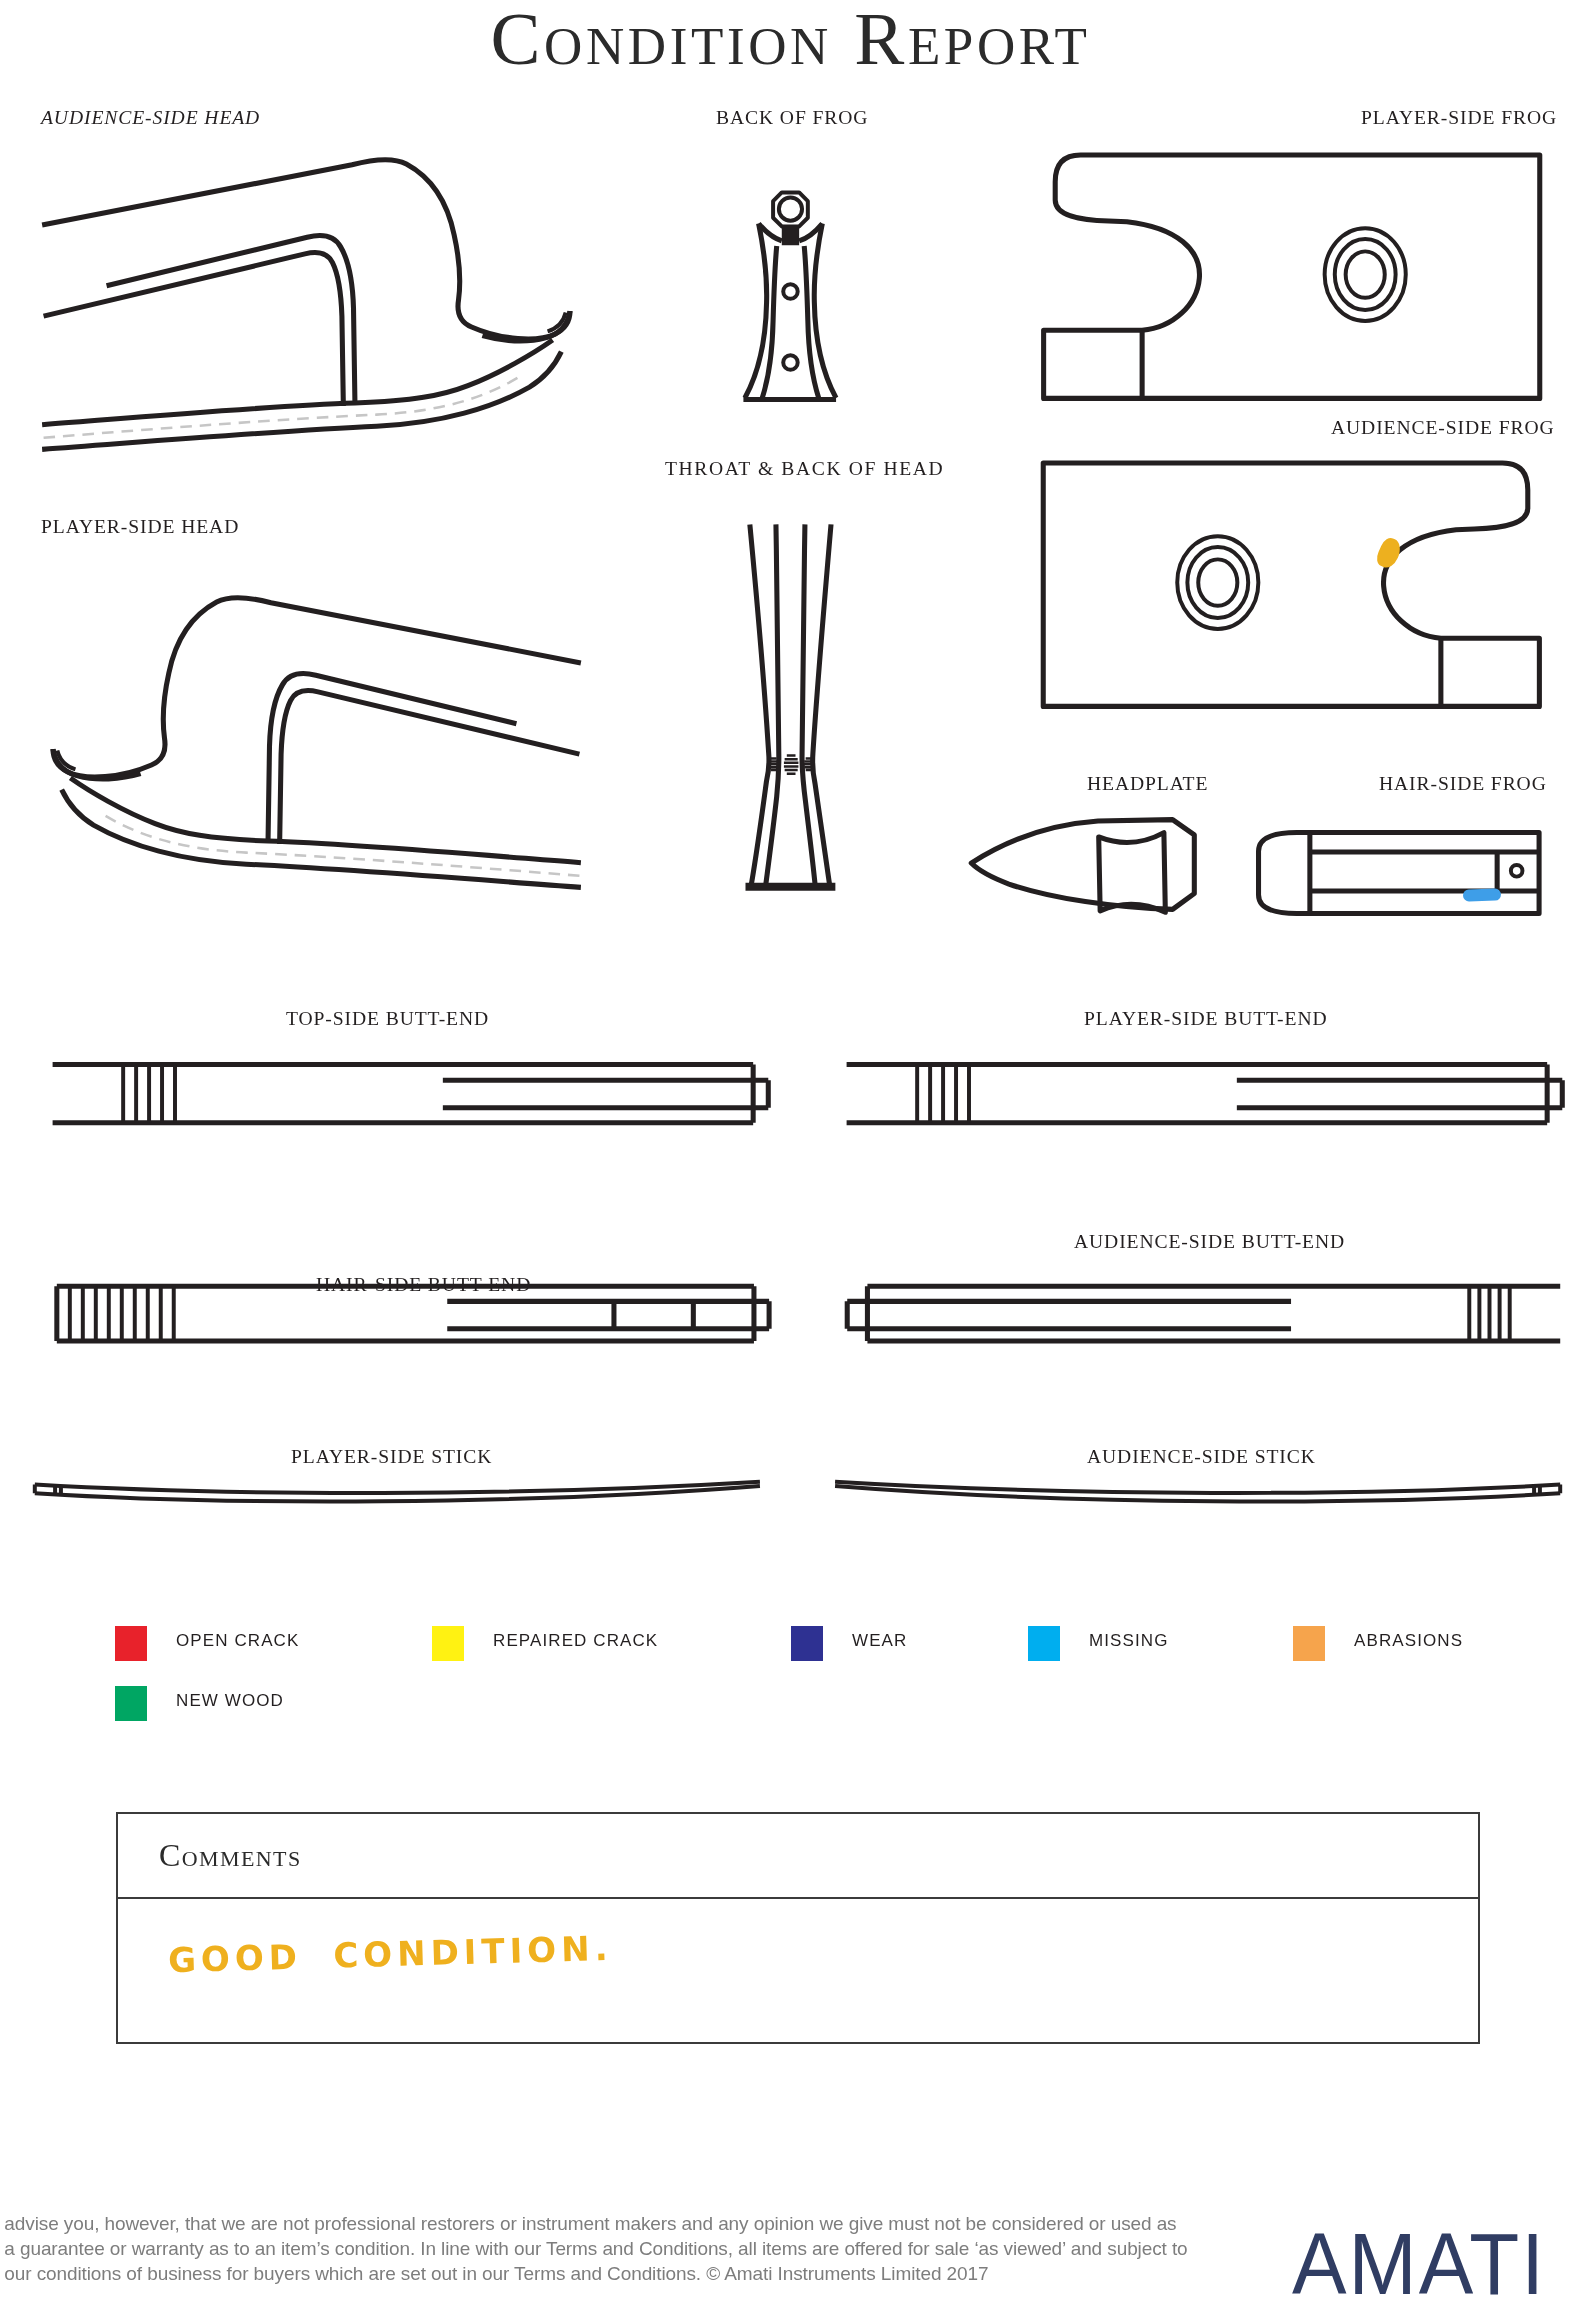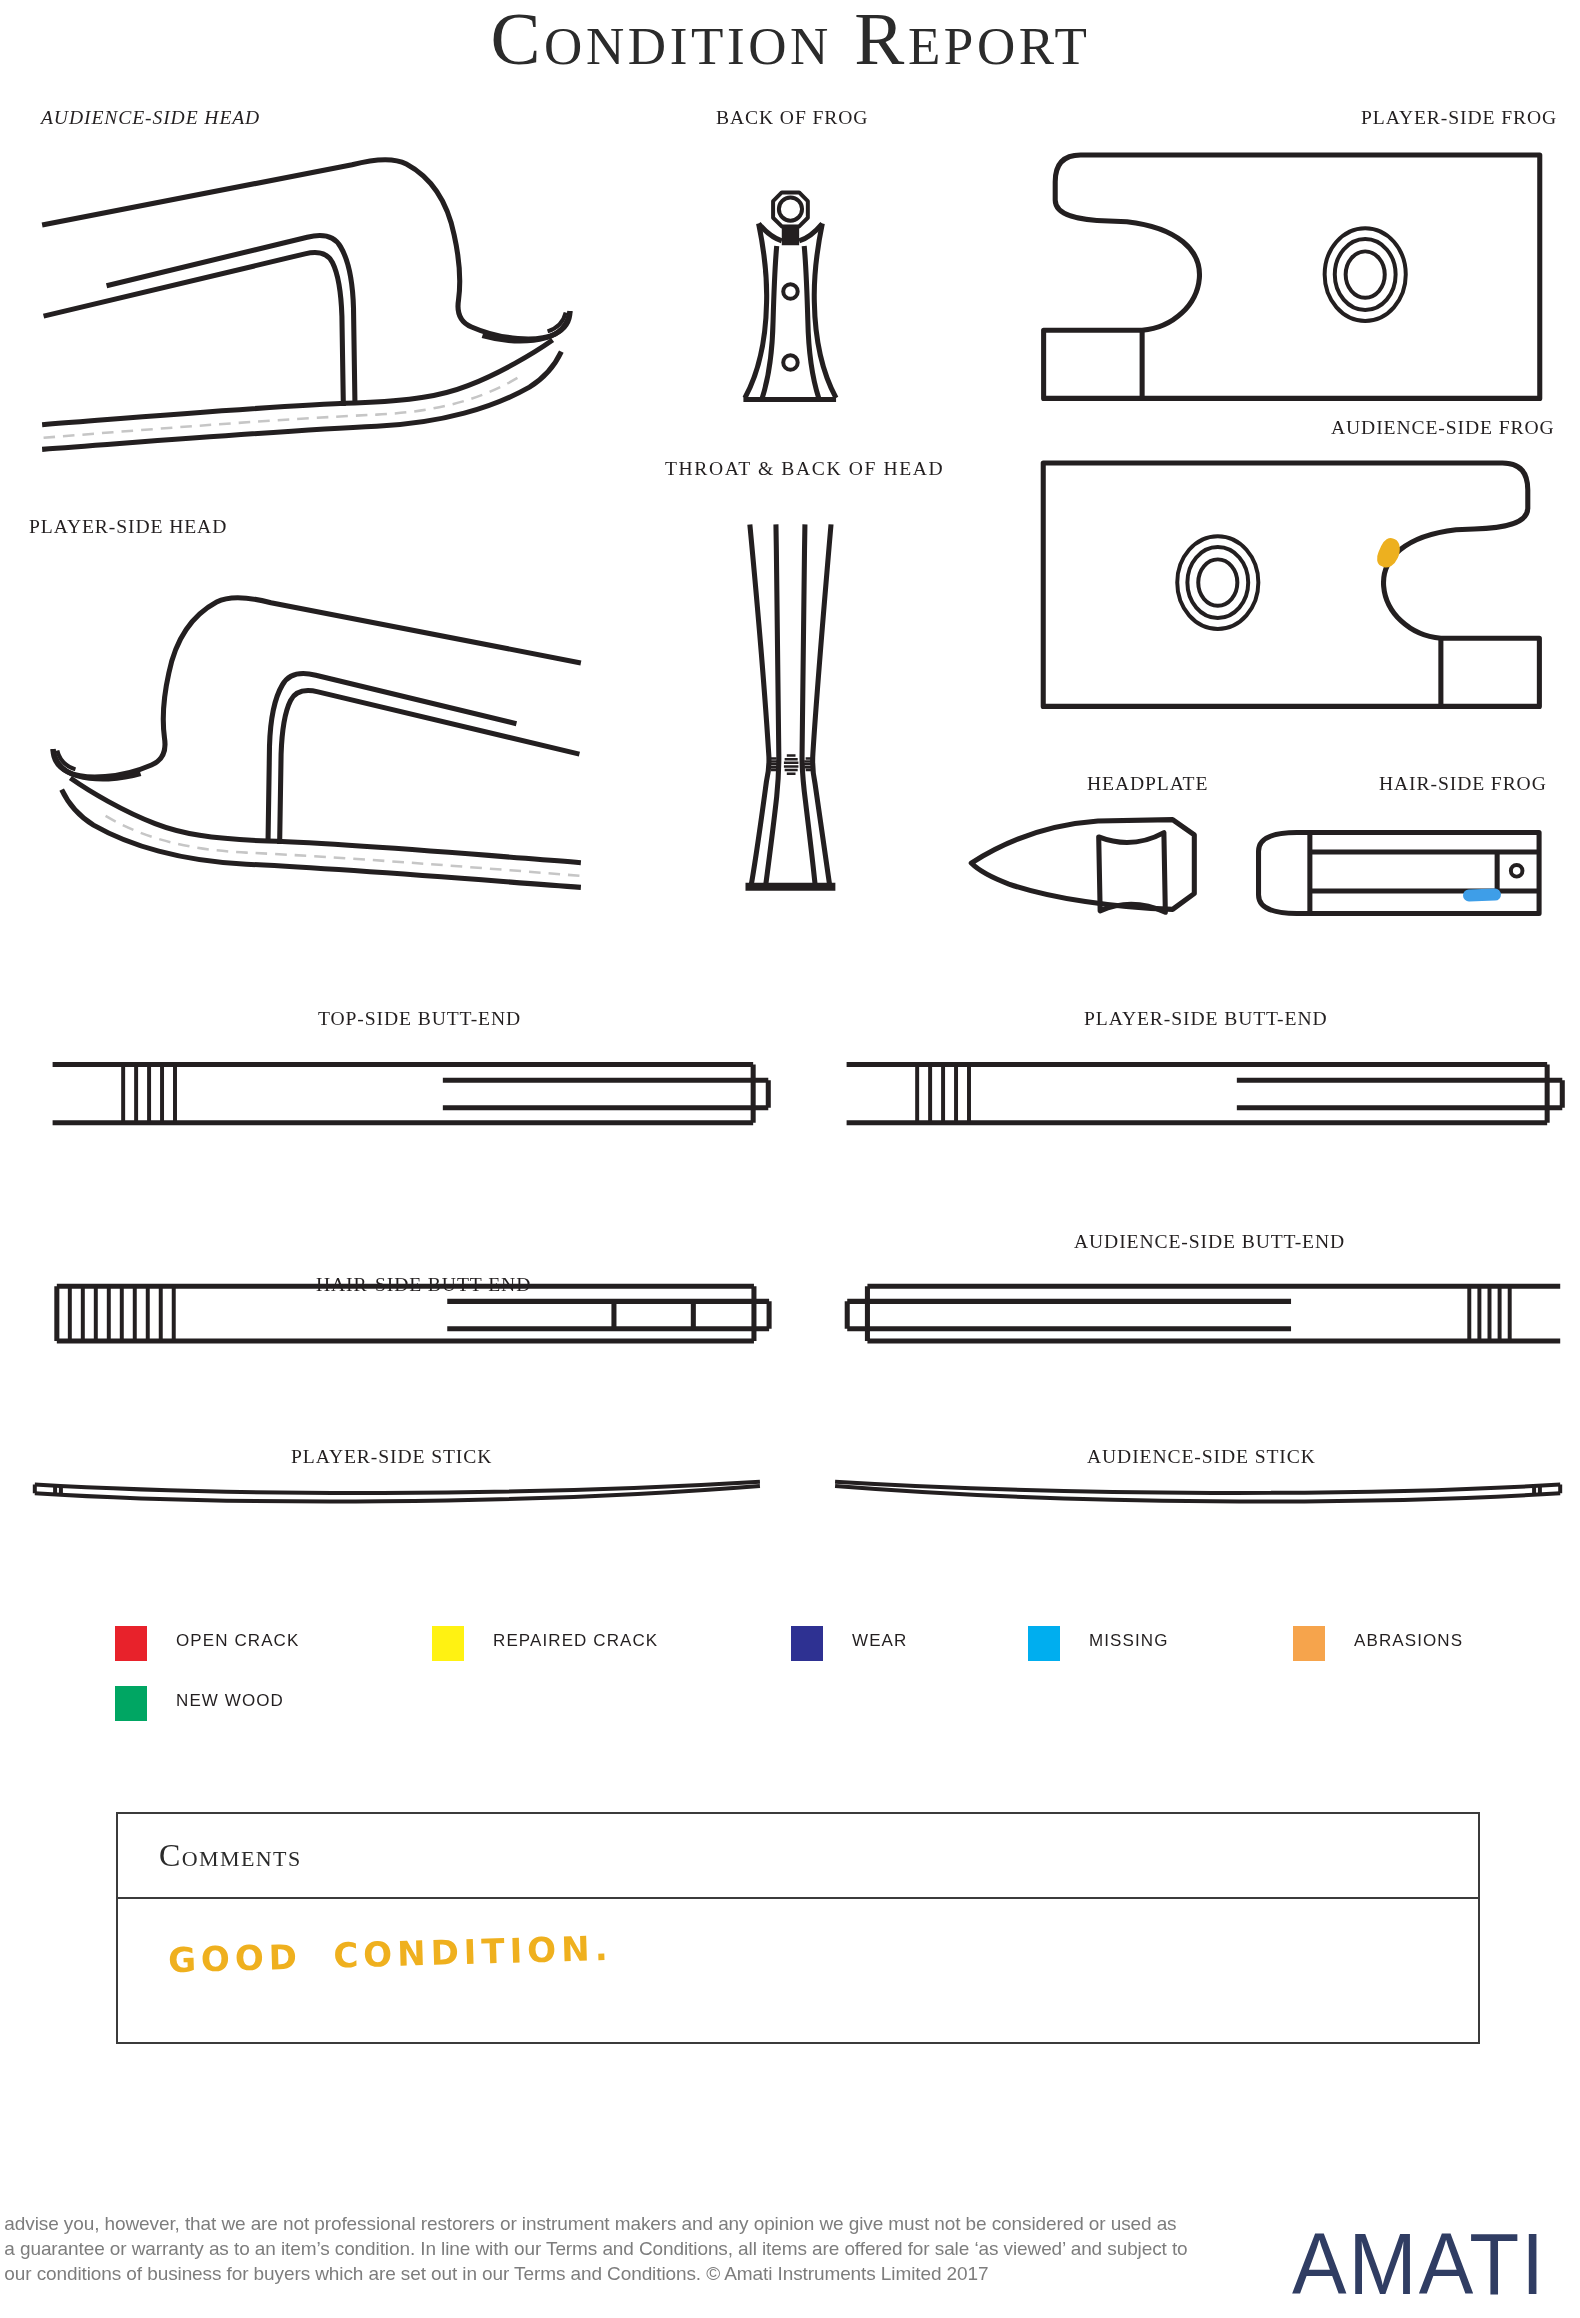--- a/index.html
+++ b/index.html
@@ -48,25 +48,25 @@
 <body>
 
 <div class="page">
 
   <div class="title">Condition Report</div>
 
   <div class="dlabel" style="left:41px;top:107px;font-style:italic;">AUDIENCE-SIDE HEAD</div>
   <div class="dlabel" style="left:716px;top:107px;">BACK OF FROG</div>
   <div class="dlabel" style="left:1361px;top:107px;">PLAYER-SIDE FROG</div>
   <div class="dlabel" style="left:1331px;top:417px;">AUDIENCE-SIDE FROG</div>
-  <div class="dlabel" style="left:29px;top:516px;">PLAYER-SIDE HEAD</div>
+  <div class="dlabel" style="left:41px;top:516px;">PLAYER-SIDE HEAD</div>
   <div class="dlabel wide" style="left:665px;top:458px;">THROAT &amp; BACK OF HEAD</div>
   <div class="dlabel" style="left:1087px;top:773px;">HEADPLATE</div>
   <div class="dlabel" style="left:1379px;top:773px;">HAIR-SIDE FROG</div>
-  <div class="dlabel" style="left:286px;top:1008px;margin-left:32px;">TOP-SIDE BUTT-END</div>
+  <div class="dlabel" style="left:286px;top:1008px;">TOP-SIDE BUTT-END</div>
   <div class="dlabel" style="left:1084px;top:1008px;">PLAYER-SIDE BUTT-END</div>
   <div class="dlabel" style="left:284px;top:1274px;margin-left:32px;">HAIR-SIDE BUTT-END</div>
   <div class="dlabel" style="left:1074px;top:1231px;">AUDIENCE-SIDE BUTT-END</div>
   <div class="dlabel" style="left:291px;top:1446px;">PLAYER-SIDE STICK</div>
   <div class="dlabel" style="left:1087px;top:1446px;">AUDIENCE-SIDE STICK</div>
 
   <div class="diagram" style="left:36px;top:138px;">
     <svg width="551" height="315" viewBox="0 0 760 435">
       <path class="stroke" d="M 8,120 L 436,37 C 470,28 494,27 511,36 C 550,57 569,95 577,134 C 585,170 586,202 583,224 C 580,243 587,255 601,261 C 642,279 692,282 716,271 C 730,264 737,252 737,239"></path>
       <path class="stroke" d="M 737,239 C 734,258 722,271 703,276 C 678,283 643,281 616,273"></path>

